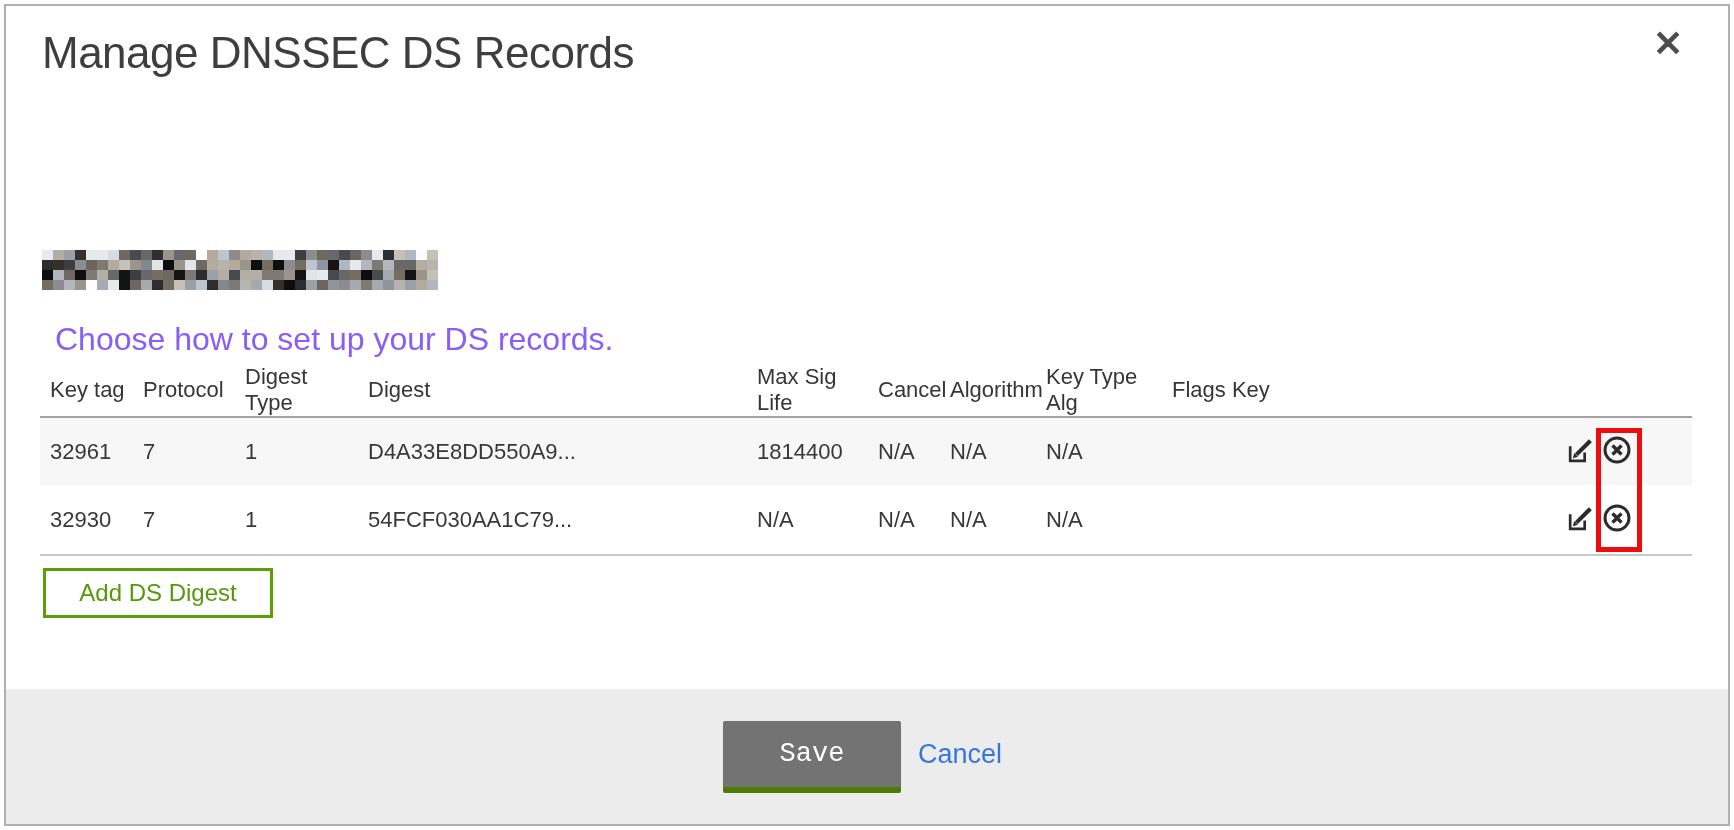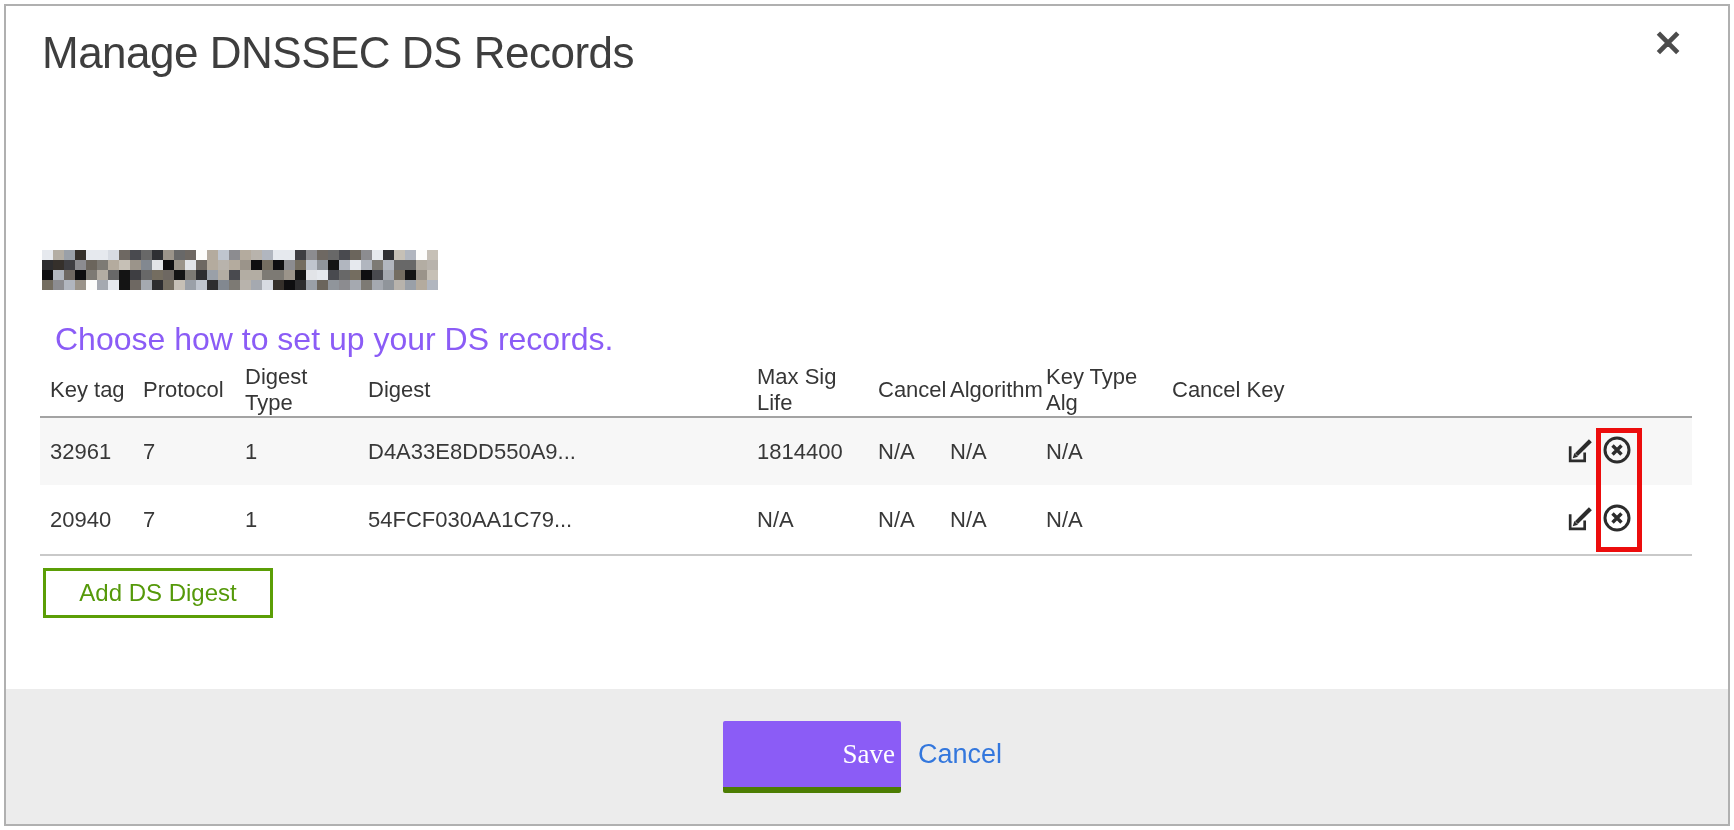--- a/index.html
+++ b/index.html
@@ -27,21 +27,21 @@
   .c5{width:72px;} .c6{width:96px;} .c7{width:126px;} .c8{width:340px;} .c9{width:190px;}
   td.actions{padding:0 60px 0 0;}
   .actions-wrap{display:flex;justify-content:flex-end;align-items:center;gap:8px;}
   .icon-btn{border:none;background:transparent;padding:0;cursor:pointer;width:30px;height:30px;display:flex;align-items:center;justify-content:center;}
 
   .red-highlight{position:absolute;left:1590px;top:422px;width:46px;height:124px;border:5px solid #ec0d0d;pointer-events:none;}
 
   .add-btn{position:absolute;left:37px;top:562px;width:230px;height:50px;background:#ffffff;border:3px solid #5b9e06;color:#55990a;font-size:24px;font-family:inherit;cursor:pointer;}
 
   .footer{position:absolute;left:0;right:0;bottom:0;height:135px;background:#ececec;}
-  .save-btn{position:absolute;left:717px;top:32px;width:178px;height:72px;background:#8b5cf6;border:none;border-bottom:6px solid #4c7d02;border-radius:2px;color:#ffffff;font-size:27px;font-family:Liberation Serif, serif;cursor:pointer;text-align:right;}
+  .save-btn{position:absolute;left:717px;top:32px;width:178px;height:72px;background:#737373;border:none;border-bottom:6px solid #4c7d02;border-radius:2px;color:#ffffff;font-size:27px;font-family:Liberation Mono, monospace;cursor:pointer;}
   .cancel-link{position:absolute;left:912px;top:50px;font-size:27px;color:#3377dd;text-decoration:none;cursor:pointer;}
 </style>
 </head>
 <body>
 
 <div class="frame">
   <div class="modal">
 
     <h1 class="title">Manage DNSSEC DS Records</h1>
 
@@ -202,21 +202,21 @@
       <thead>
         <tr>
             <th class="c0">Key tag</th>
             <th class="c1">Protocol</th>
             <th class="c2">Digest Type</th>
             <th class="c3">Digest</th>
             <th class="c4">Max Sig Life</th>
             <th class="c5">Cancel</th>
             <th class="c6">Algorithm</th>
             <th class="c7">Key Type Alg</th>
-            <th class="c8">Cancel Key</th>
+            <th class="c8">Flags Key</th>
             <th class="c9"></th>
           </tr>
       </thead>
       <tbody>
           <tr>
             <td class="c0">32961</td>
             <td class="c1">7</td>
             <td class="c2">1</td>
             <td class="c3">D4A33E8DD550A9...</td>
             <td class="c4">1814400</td>
@@ -240,21 +240,21 @@
         <svg width="30" height="30" viewBox="0 0 28 28" fill="none">
           <circle cx="14" cy="14" r="11.2" stroke="#2c2c2c" stroke-width="2.8"></circle>
           <path d="M9.8 9.8 L18.2 18.2 M18.2 9.8 L9.8 18.2" stroke="#2c2c2c" stroke-width="3.2"></path>
         </svg>
       </span>
     </button>
   </div>
 </td>
           </tr>
           <tr>
-            <td class="c0">20940</td>
+            <td class="c0">32930</td>
             <td class="c1">7</td>
             <td class="c2">1</td>
             <td class="c3">54FCF030AA1C79...</td>
             <td class="c4">N/A</td>
             <td class="c5">N/A</td>
             <td class="c6">N/A</td>
             <td class="c7">N/A</td>
             <td class="c8"></td>
             <td class="c9 actions">
   <div class="actions-wrap">

